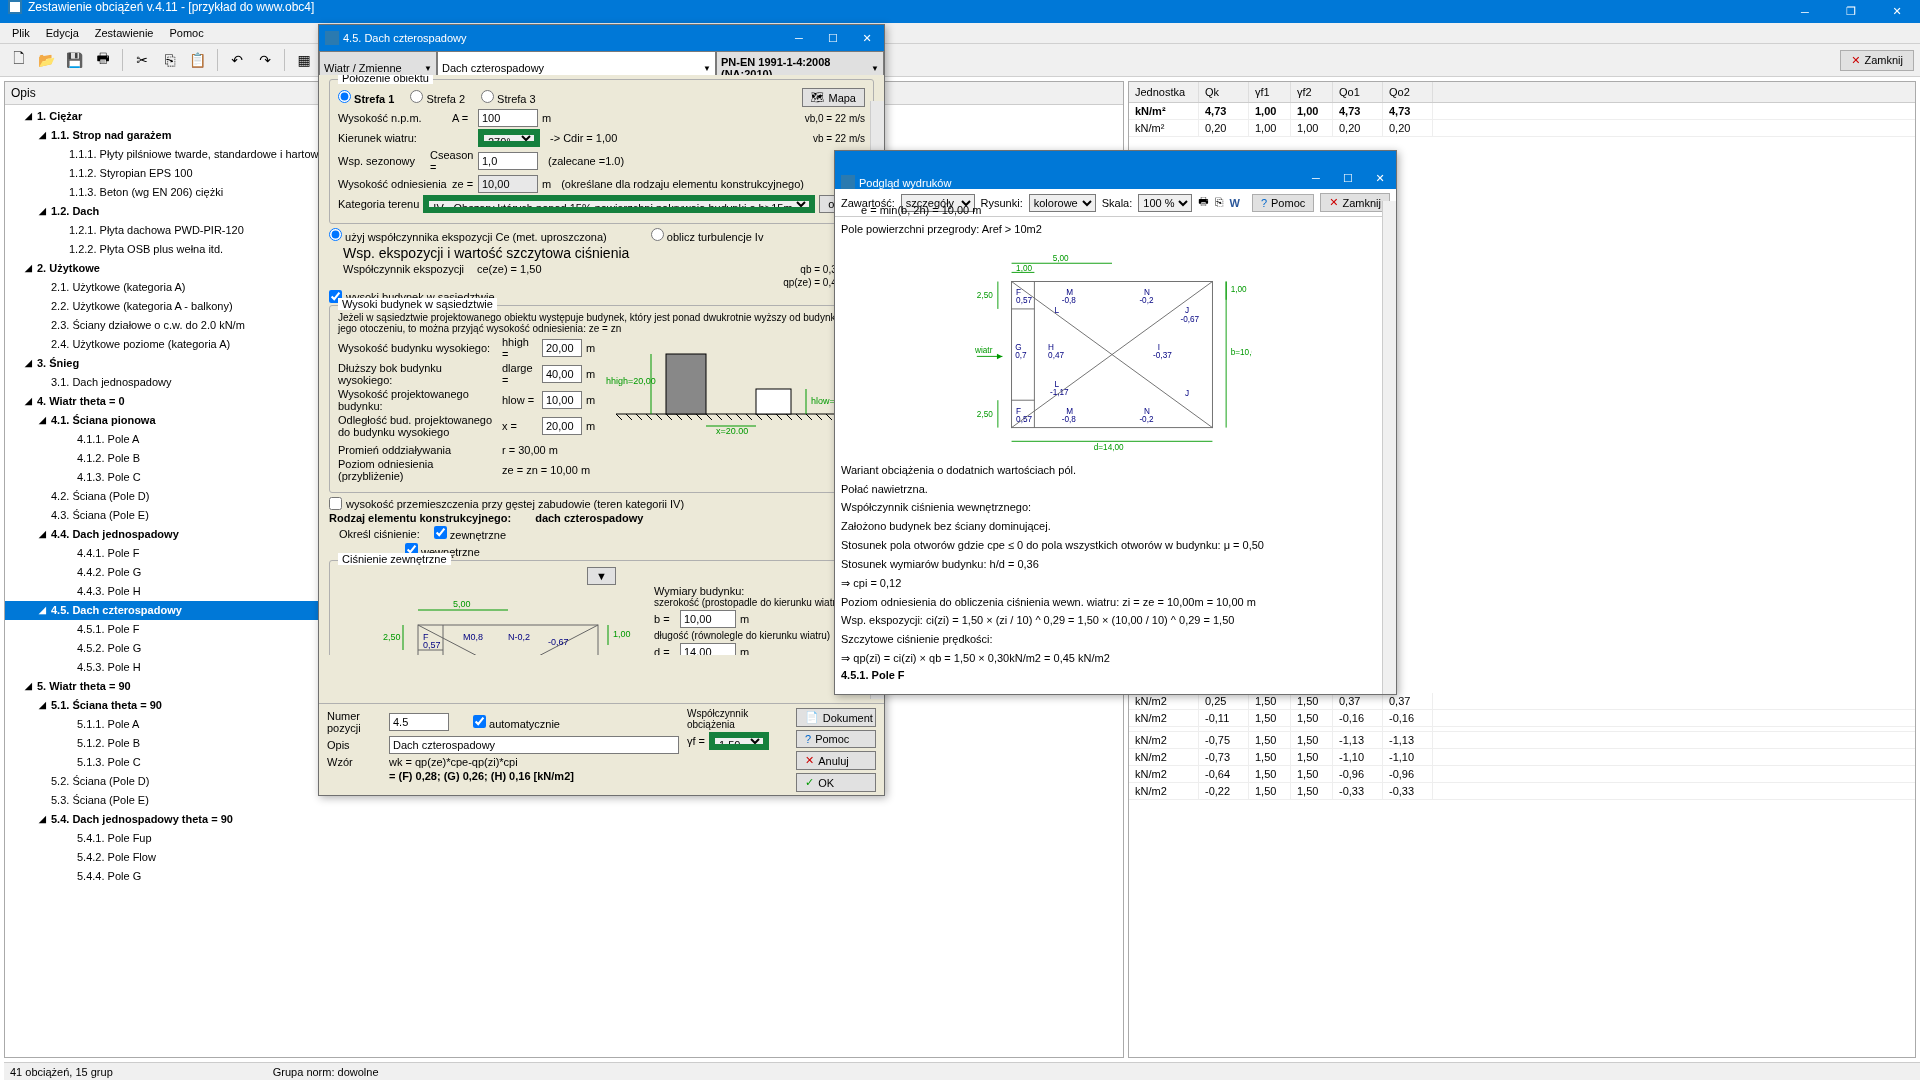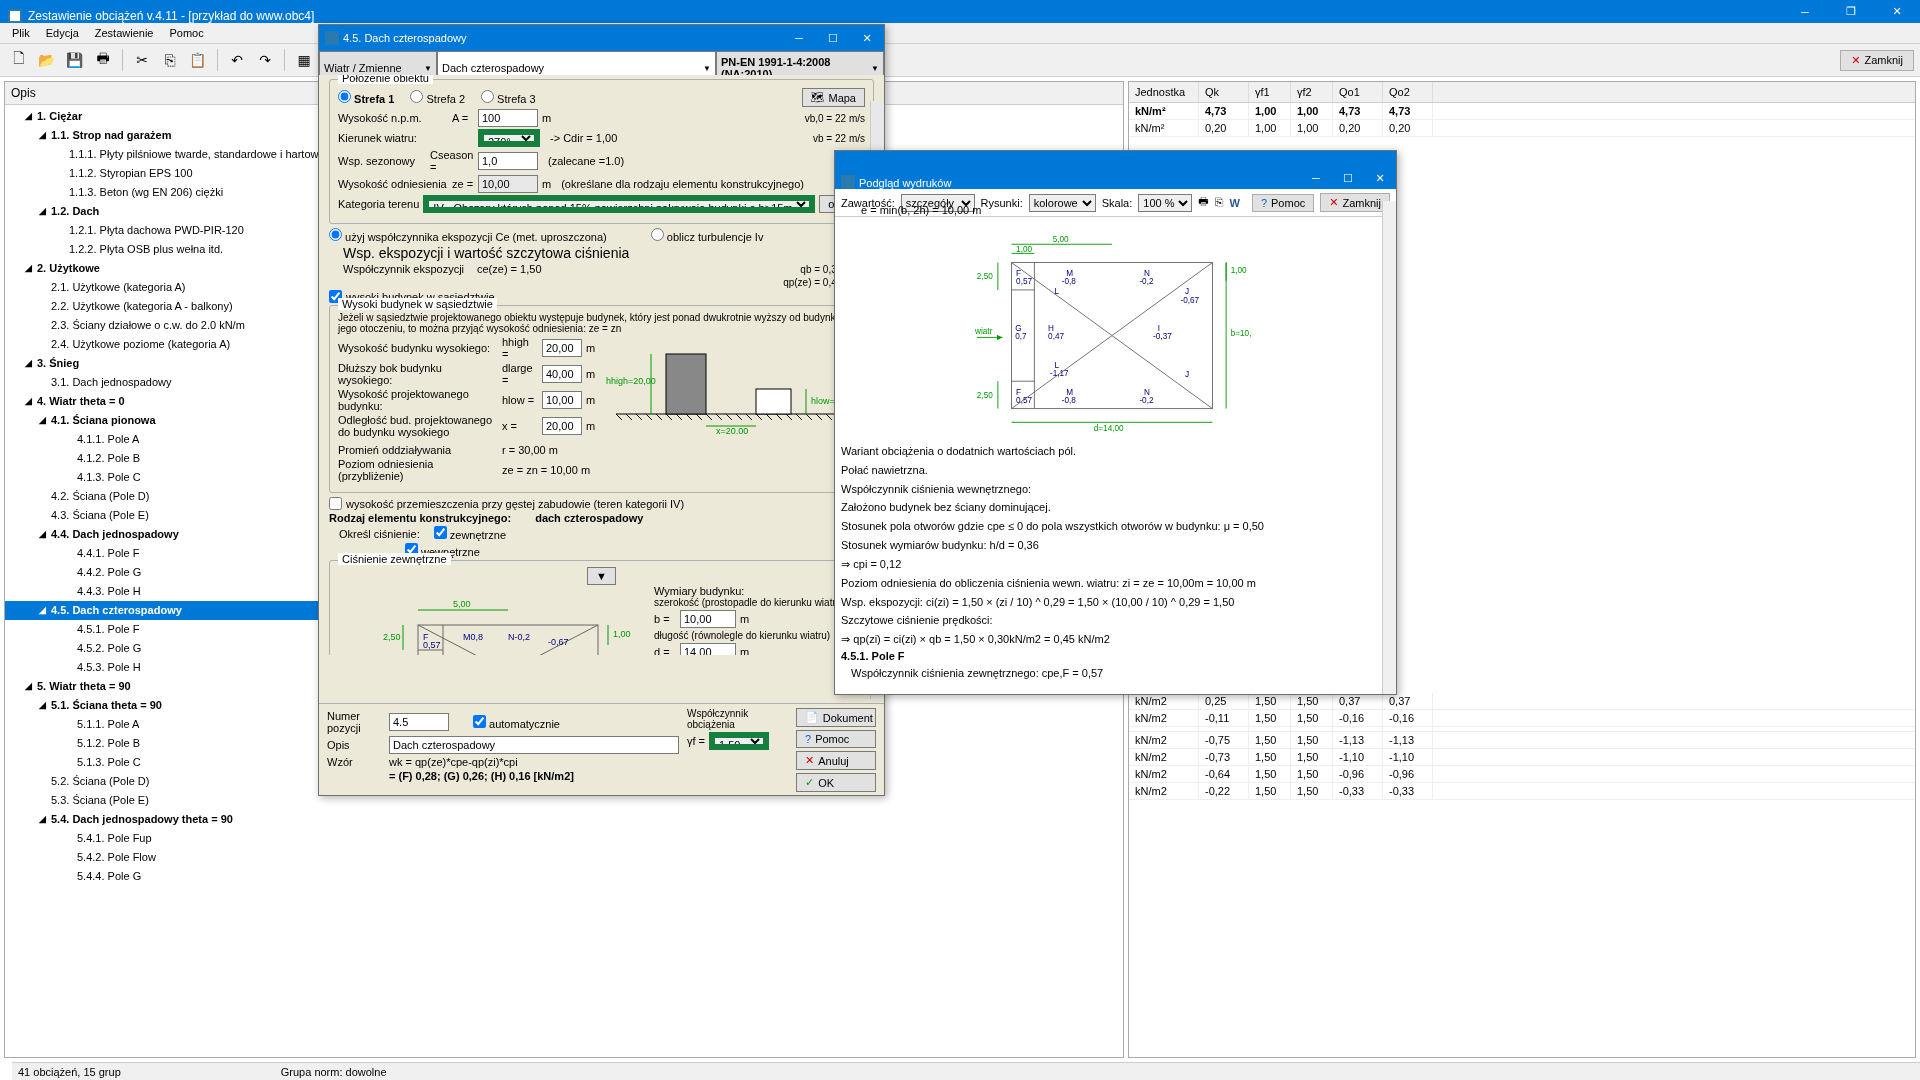--- a/index.html
+++ b/index.html
@@ -1,19 +1,19 @@
 <!DOCTYPE html>
 <html><head>
 <meta charset="utf-8">
 <style>
 * { margin: 0; padding: 0; box-sizing: border-box; font-family: "Segoe UI", Tahoma, sans-serif; font-size: 11px; }
 body { background: #fff; width: 1920px; height: 1080px; overflow: hidden; position: relative; }
 
 
-.titlebar { height: 23px; background: #0078d7; color: #fff; display: flex; align-items: flex-end; padding-left: 8px; }
+.titlebar { height: 23px; background: #0078d7; color: #fff; display: flex; align-items: flex-start; padding-left: 8px; }
 .titlebar svg { margin-right: 6px; }
 .titlebar .title { flex: 1; font-size: 12px; }
 .titlebar .btns { display: flex; }
 .titlebar .btns div { width: 46px; height: 23px; display: flex; align-items: center; justify-content: center; color: #fff; }
 .titlebar .btns .close { background: transparent; }
 
 .menubar { height: 20px; background: #f0f0f0; display: flex; align-items: center; padding-left: 4px; font-size: 12px; }
 .menubar > div { padding: 2px 8px; }
 
 .toolbar { height: 34px; background: #f0f0f0; border-top: 1px solid #d0d0d0; border-bottom: 1px solid #d0d0d0; display: flex; align-items: center; padding: 0 6px; gap: 2px; }
@@ -36,21 +36,21 @@
 
 .data-panel { flex: 1; margin: 4px 4px 4px 0; border: 1px solid #aaa; overflow:hidden; }
 .data-header { display:flex; background:#f0f0f0; border-bottom:1px solid #ccc; font-size:12px; }
 .data-header > div { padding:4px 6px; border-right:1px solid #ddd; }
 .dh-jed { width:70px; } .dh-qk { width:50px; } .dh-gf1 { width:42px; } .dh-gf2 { width:42px; } .dh-qo1 { width:50px; } .dh-qo2 { width:50px; }
 .data-body { font-size:12px; }
 .data-body .drow { display:flex; border-bottom:1px solid #eee; }
 .data-body .drow > div { padding:2px 6px; border-right:1px solid #eee; }
 .data-body .drow.bold { font-weight:bold; }
 
-.statusbar { position:absolute; bottom:0; left:12px; right:0; height:18px; background:#f0f0f0; border-top:1px solid #ccc; display:flex; align-items:center; padding-left:6px; font-size:11px; }
+.statusbar { position:absolute; bottom:0; left:4px; right:0; height:18px; background:#f0f0f0; border-top:1px solid #ccc; display:flex; align-items:center; padding-left:6px; font-size:11px; }
 .statusbar .sb2 { margin-left:160px; }
 
 
 .dialog45 { position:absolute; left:318px; top:24px; width:567px; height:772px; background:#ece9d8; border:1px solid #707070; box-shadow:2px 2px 8px rgba(0,0,0,0.3); }
 .d-title { height:26px; background:#0078d7; color:#fff; display:flex; align-items:center; padding-left:6px; font-size:12px; }
 .d-title .ttl { flex:1; }
 .d-title .wbtn { width:34px; height:26px; display:flex; align-items:center; justify-content:center; }
 .d-body { position:absolute; top:26px; left:0; right:0; bottom:0; overflow:hidden; }
 .combo-row { display:flex; height:24px; }
 .combo-row .cbo { border:1px solid #7a7a7a; background:#fff; display:flex; align-items:center; padding:16px 4px; font-size:11px; position:relative; }
@@ -597,20 +597,21 @@
         <span style="color:#06c">?</span> 
         <span>Pomoc</span>
       </button>
     <button class="tbtn">
         <span style="color:#c00">✕</span> 
         <span>Zamknij</span>
       </button>
   </div>
   <div class="pv-body">
     <div class="txt" style="margin-left:20px">e = min(b, 2h) = 10,00 m</div>
+    <div class="txt"><span>Pole powierzchni przegrody: Aref &gt; 10m2</span></div>
 
     <div class="roofdiag">
       <svg viewBox="0 0 300 230">
         <rect x="40" y="40" width="220" height="160" class="roof-line" fill="#fff"></rect>
         <line x1="40" y1="40" x2="150" y2="120" class="roof-line"></line>
         <line x1="40" y1="200" x2="150" y2="120" class="roof-line"></line>
         <line x1="260" y1="40" x2="150" y2="120" class="roof-line"></line>
         <line x1="260" y1="200" x2="150" y2="120" class="roof-line"></line>
         <line x1="40" y1="70" x2="65" y2="70" class="roof-line"></line>
         <line x1="40" y1="170" x2="65" y2="170" class="roof-line"></line>

